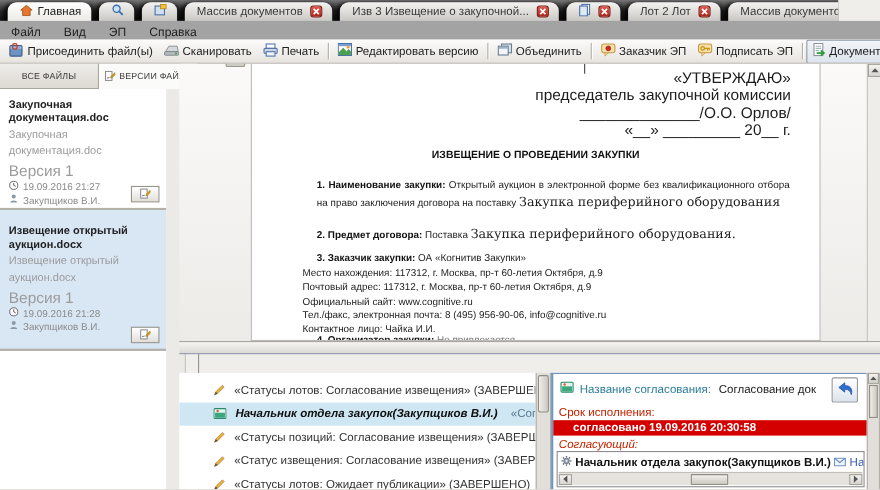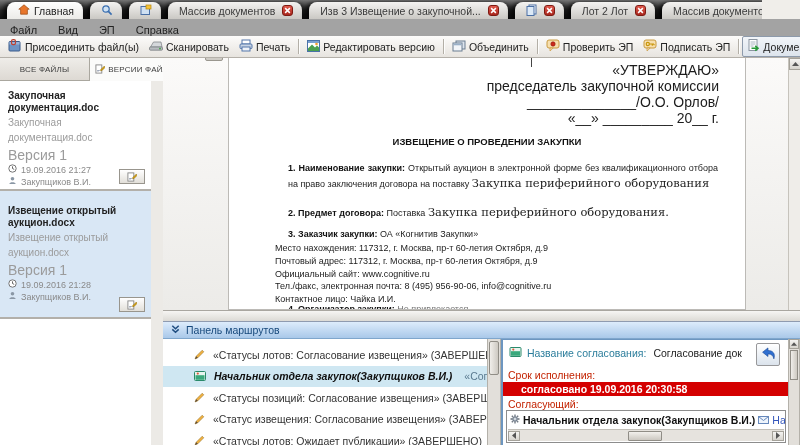--- a/index.html
+++ b/index.html
@@ -206,21 +206,21 @@
           </svg></span>
       <span>Объединить</span>
     </div>
     <div class="tsep"></div>
     <div class="tbtn">
       <span><svg width="14" height="13" viewBox="0 0 14 13">
             <rect x="1" y="1" width="12" height="8" rx="2" fill="#f7dfae" stroke="#c89a40"></rect>
             <path d="M4 9 L4 12 L7.2 9 Z" fill="#f7dfae" stroke="#c89a40" stroke-width="0.7"></path>
             <circle cx="7" cy="5" r="2.2" fill="#cc2a1a" stroke="#8a1a10" stroke-width="0.6"></circle>
           </svg></span>
-      <span>Проверить ЭП</span>
+      <span>Заказчик ЭП</span>
     </div>
     <div class="tbtn">
       <span><svg width="14" height="13" viewBox="0 0 14 13">
             <rect x="1" y="1" width="12" height="8" rx="2" fill="#f7dfae" stroke="#c89a40"></rect>
             <path d="M4 9 L4 12 L7.2 9 Z" fill="#f7dfae" stroke="#c89a40" stroke-width="0.7"></path>
             <circle cx="4.8" cy="5" r="1.6" fill="none" stroke="#c8960a" stroke-width="1.2"></circle>
             <path d="M6.4 5 H11 M9.3 5 V6.8 M11 5 V6.3" stroke="#c8960a" stroke-width="1.2" fill="none"></path>
           </svg></span>
       <span>Подписать ЭП</span>
     </div>
@@ -354,26 +354,20 @@
       <div class="scroll-btn">
           <svg width="7" height="4" viewBox="0 0 7 4">
             <path d="M3.5 0 L7 4 H0 Z" fill="#555"></path>
           </svg>
         </div>
     </div>
   </div>
 
   <div class="splitter"></div>
 
-  <div class="routes-header">
-    <span><svg width="9" height="9" viewBox="0 0 9 9">
-          <path d="M1.3 0.8 L4.5 3.7 L7.7 0.8 M1.3 4.4 L4.5 7.3 L7.7 4.4" fill="none" stroke="#1f4d80" stroke-width="1.5"></path>
-        </svg></span>
-    <span>Панель маршрутов</span>
-  </div>
 
   <div class="routes-list">
     <div class="route-row">
       <span class="ric">
           <svg width="11" height="11" viewBox="0 0 11 11">
             <path d="M1 10 L2.2 7.2 L8.2 1.2 L9.8 2.8 L3.8 8.8 Z" fill="#f0b040" stroke="#8a6a20" stroke-width="0.5"></path>
             <path d="M1 10 L2.2 7.2 L3.8 8.8 Z" fill="#5a4a3a"></path>
           </svg>
         </span>
       <span>«Статусы лотов: Согласование извещения» (ЗАВЕРШЕНО)</span>
@@ -432,21 +426,21 @@
       <span class="tl">Название согласования:</span>
       <span class="tv">Согласование док</span>
     </div>
     <div class="reply-btn">
       <span><svg width="15" height="15" viewBox="0 0 14 14">
             <path d="M6.5 1.8 L1.5 5.8 L6.5 9.8 L6.5 7.4 C10 7.4 11.4 9 12 12 C13.6 7 11 4.2 6.5 4.2 Z" fill="#2f6fd0" stroke="#1a4a9a" stroke-width="0.6"></path>
           </svg></span>
     </div>
     <div class="d-red" style="top:29px;">Срок исполнения:</div>
     <div class="d-status">согласовано 19.09.2016 20:30:58</div>
-    <div class="d-red" style="top:58px;">Согласующий:</div>
+    <div class="d-red" style="top:58px;font-style:italic;">Согласующий:</div>
     <div class="d-box">
       <div class="d-box-row">
         <span><svg width="10" height="10" viewBox="0 0 10 10">
               <path d="M5 0.5 V2 M5 8 V9.5 M0.5 5 H2 M8 5 H9.5 M1.8 1.8 L2.8 2.8 M7.2 7.2 L8.2 8.2 M8.2 1.8 L7.2 2.8 M1.8 8.2 L2.8 7.2" stroke="#66707a" stroke-width="1.3"></path>
               <circle cx="5" cy="5" r="2.5" fill="#9aa5b0" stroke="#556070" stroke-width="0.7"></circle>
               <circle cx="5" cy="5" r="0.9" fill="#eef2f6"></circle>
             </svg></span>
         <b>Начальник отдела закупок(Закупщиков В.И.)</b>
         <span><svg width="11" height="8" viewBox="0 0 11 8">
               <rect x="0.5" y="0.5" width="10" height="7" fill="#eef4fb" stroke="#6688bb"></rect>

